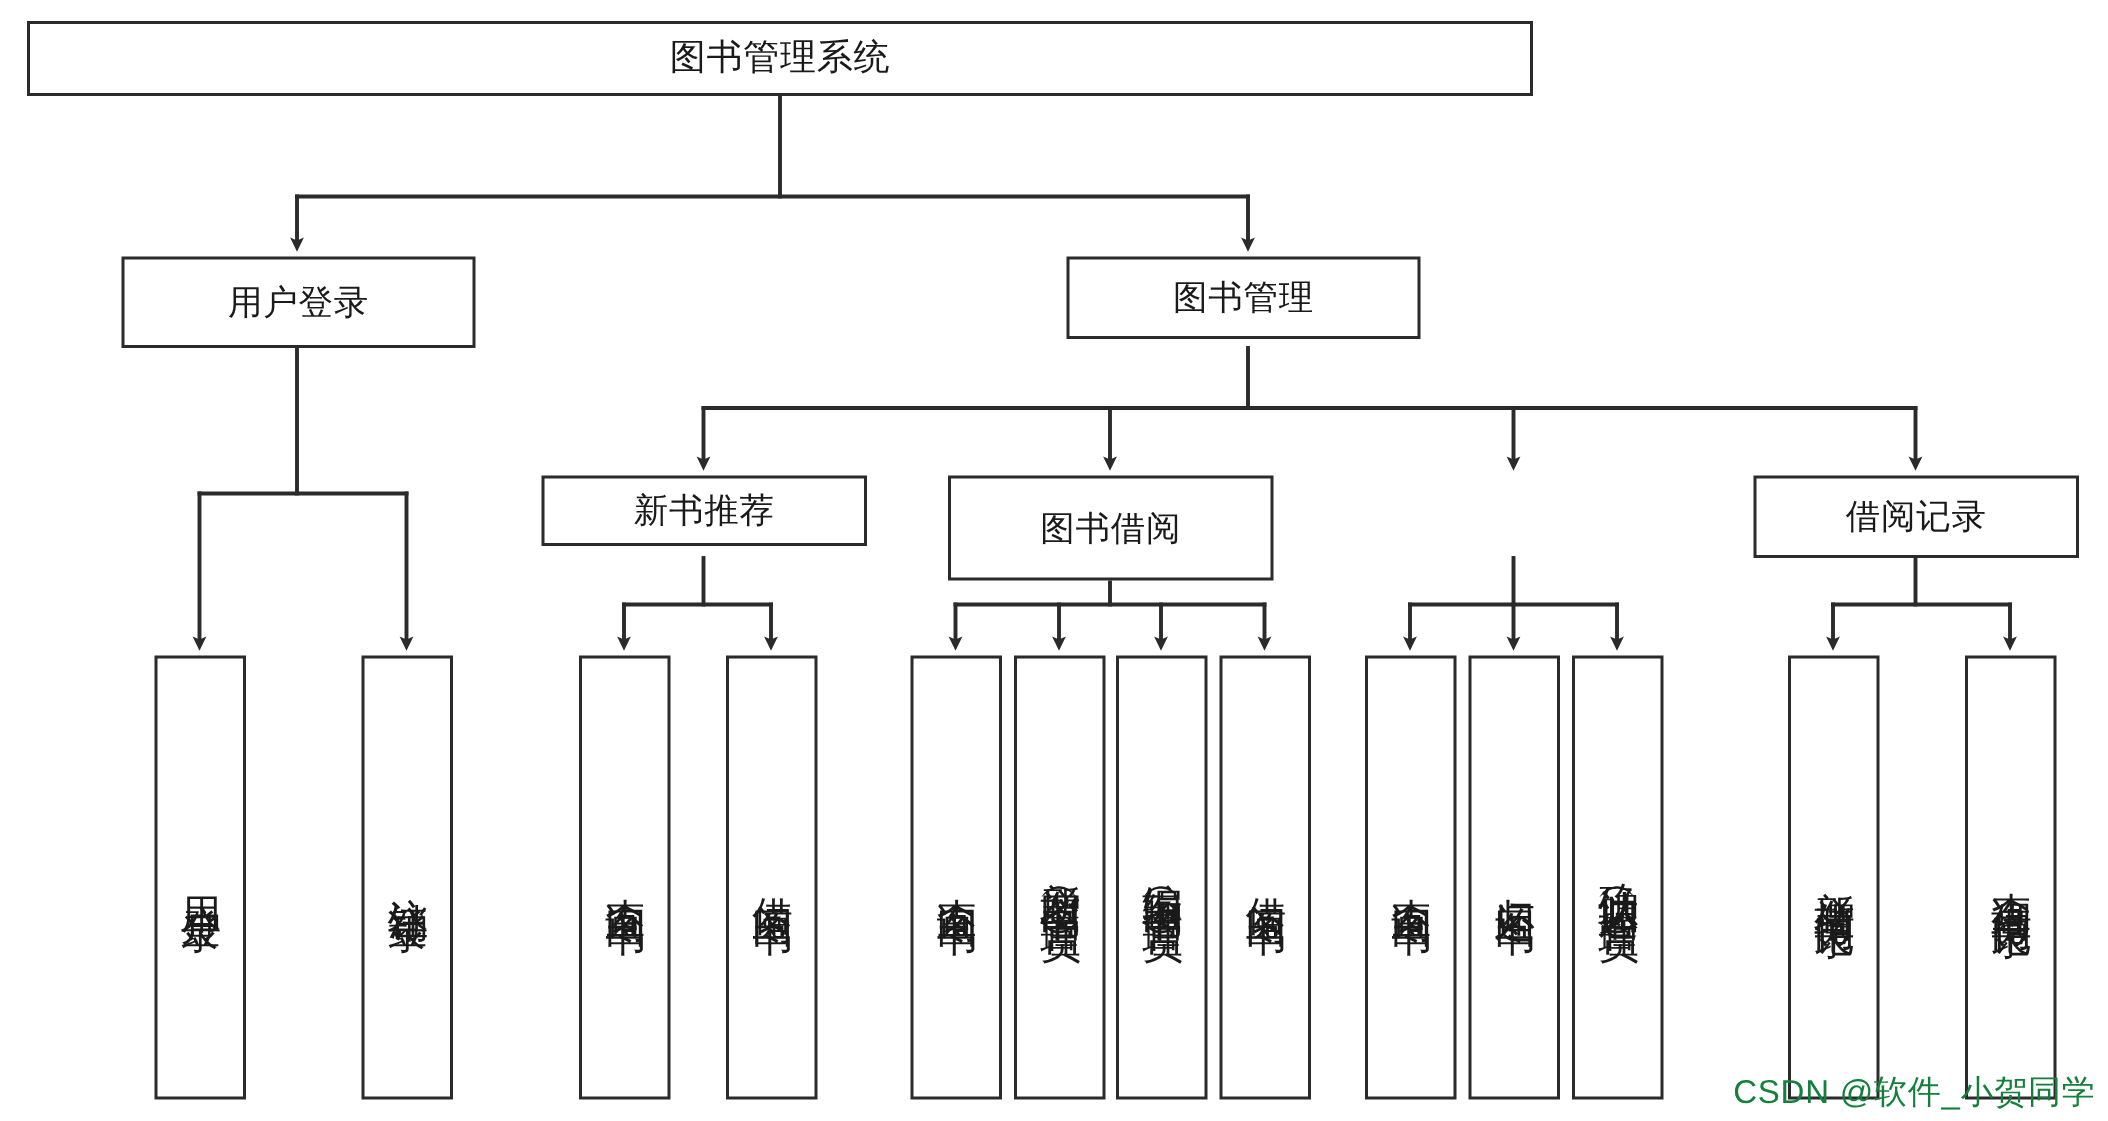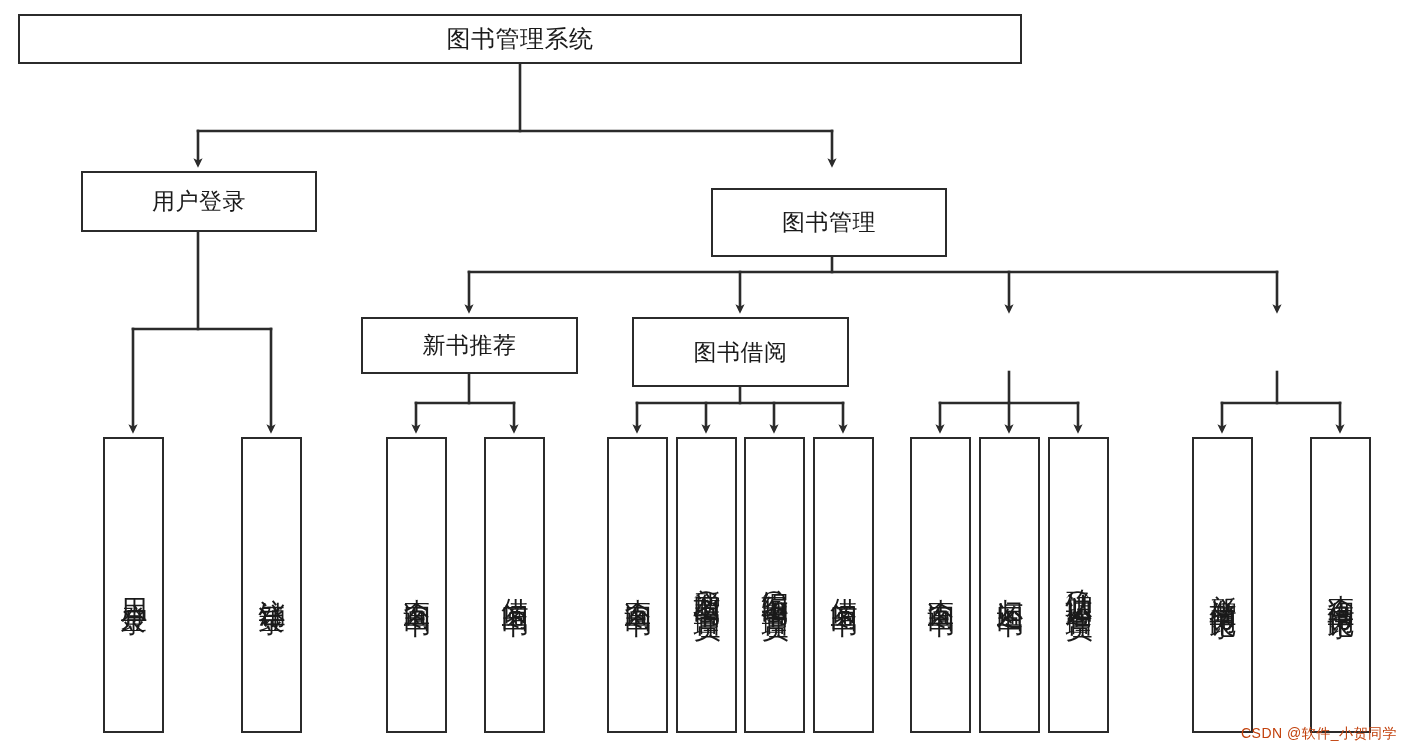--- a/index.html
+++ b/index.html
@@ -61,22 +61,22 @@
     font-size: 27px;
     line-height: 1.0;
     letter-spacing: 4px;
     text-align: center;
     white-space: nowrap;
   }
   .watermark {
     position: absolute;
     right: 8px;
     bottom: 4px;
-    font-size: 14px;
-    color: #c2410c;
+    font-size: 22px;
+    color: #15803d;
     letter-spacing: 0.5px;
     z-index: 5;
     white-space: nowrap;
     font-family: "Liberation Sans", "DejaVu Sans", sans-serif;
   }
 </style>
 </head>
 <body>
 
 <div id="diagram-root">
@@ -131,30 +131,33 @@
     </g>
   </svg>
 
   <div class="node horiz root" style="left:18px; top:14px; width:1004px; height:50px;">
     <span class="label">图书管理系统</span>
   </div>
 
   <div class="node horiz" style="left:81px; top:171px; width:236px; height:61px;">
     <span class="label">用户登录</span>
   </div>
-  <div class="node horiz" style="left:711px; top:171px; width:236px; height:69px;margin-top:17px;">
+  <div class="node horiz" style="left:711px; top:171px; width:236px; height:55px;">
     <span class="label">图书管理</span>
   </div>
 
-  <div class="node horiz" style="left:361px; top:317px; width:217px; height:57px;">
+  <div class="node horiz" style="left:361px; top:317px; width:217px; height:47px;">
     <span class="label">新书推荐</span>
   </div>
   <div class="node horiz" style="left:632px; top:317px; width:217px; height:70px;">
     <span class="label">图书借阅</span>
   </div>
+  <div class="node horiz" style="left:1169px; top:317px; width:217px; height:55px;">
+    <span class="label">借阅记录</span>
+  </div>
 
   <div class="node vert" style="left:103px; top:437px; width:61px; height:296px;">
     <span class="label">用户登录</span>
   </div>
   <div class="node vert" style="left:241px; top:437px; width:61px; height:296px;">
     <span class="label">注销登录</span>
   </div>
 
   <div class="node vert" style="left:386px; top:437px; width:61px; height:296px;">
     <span class="label">查询图书</span>

